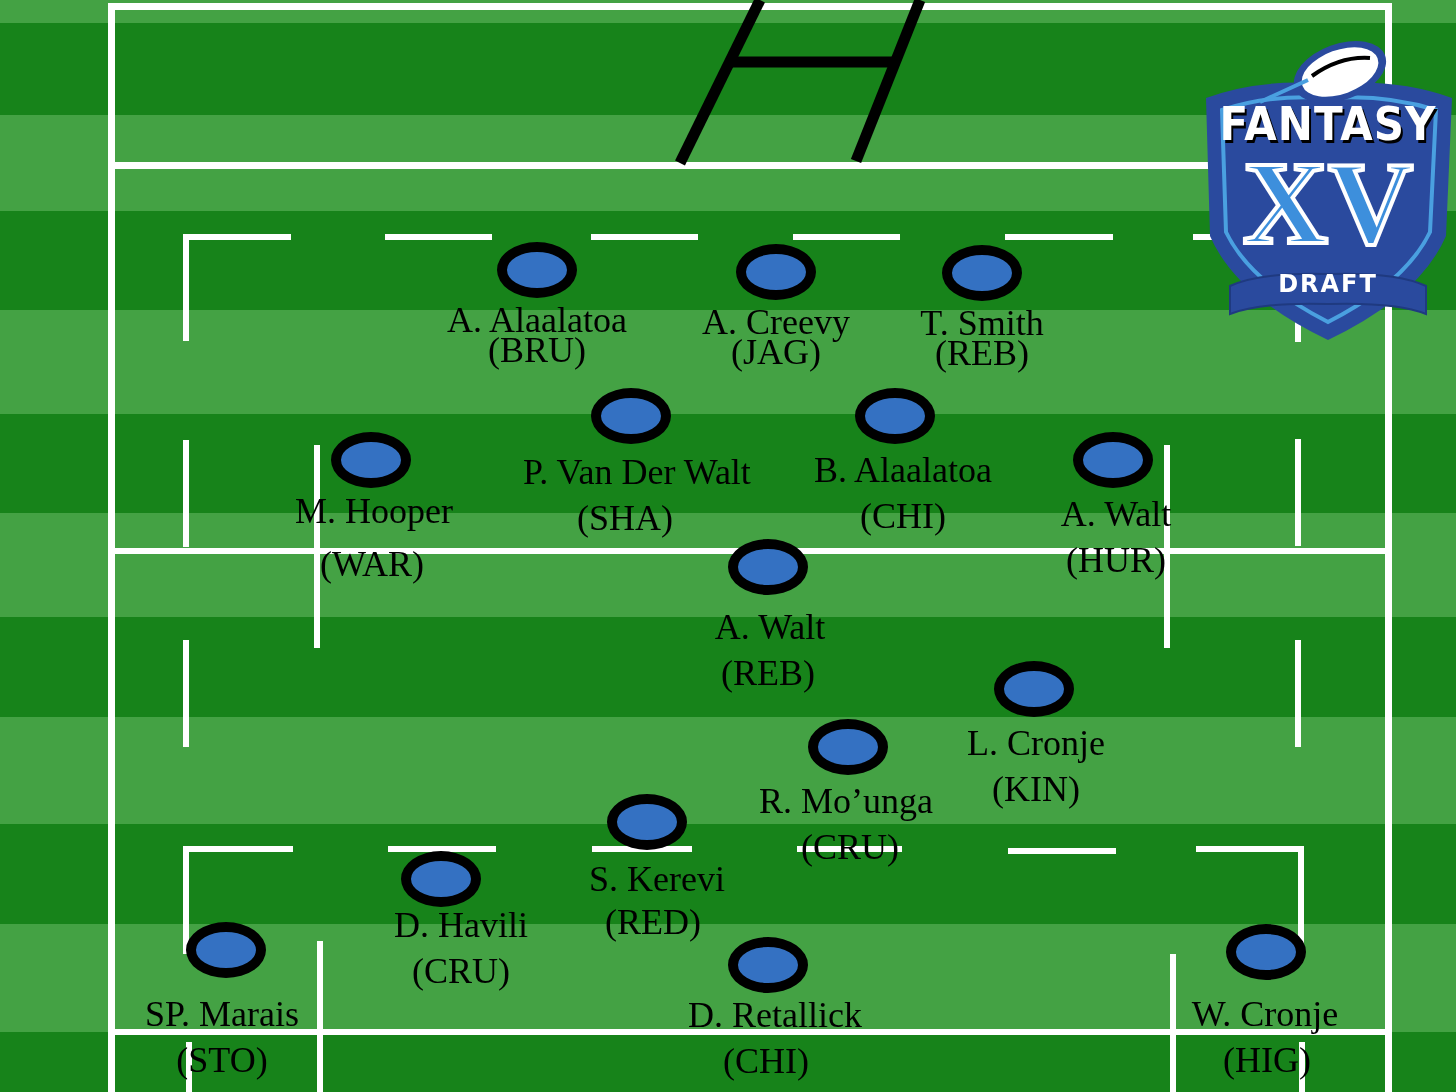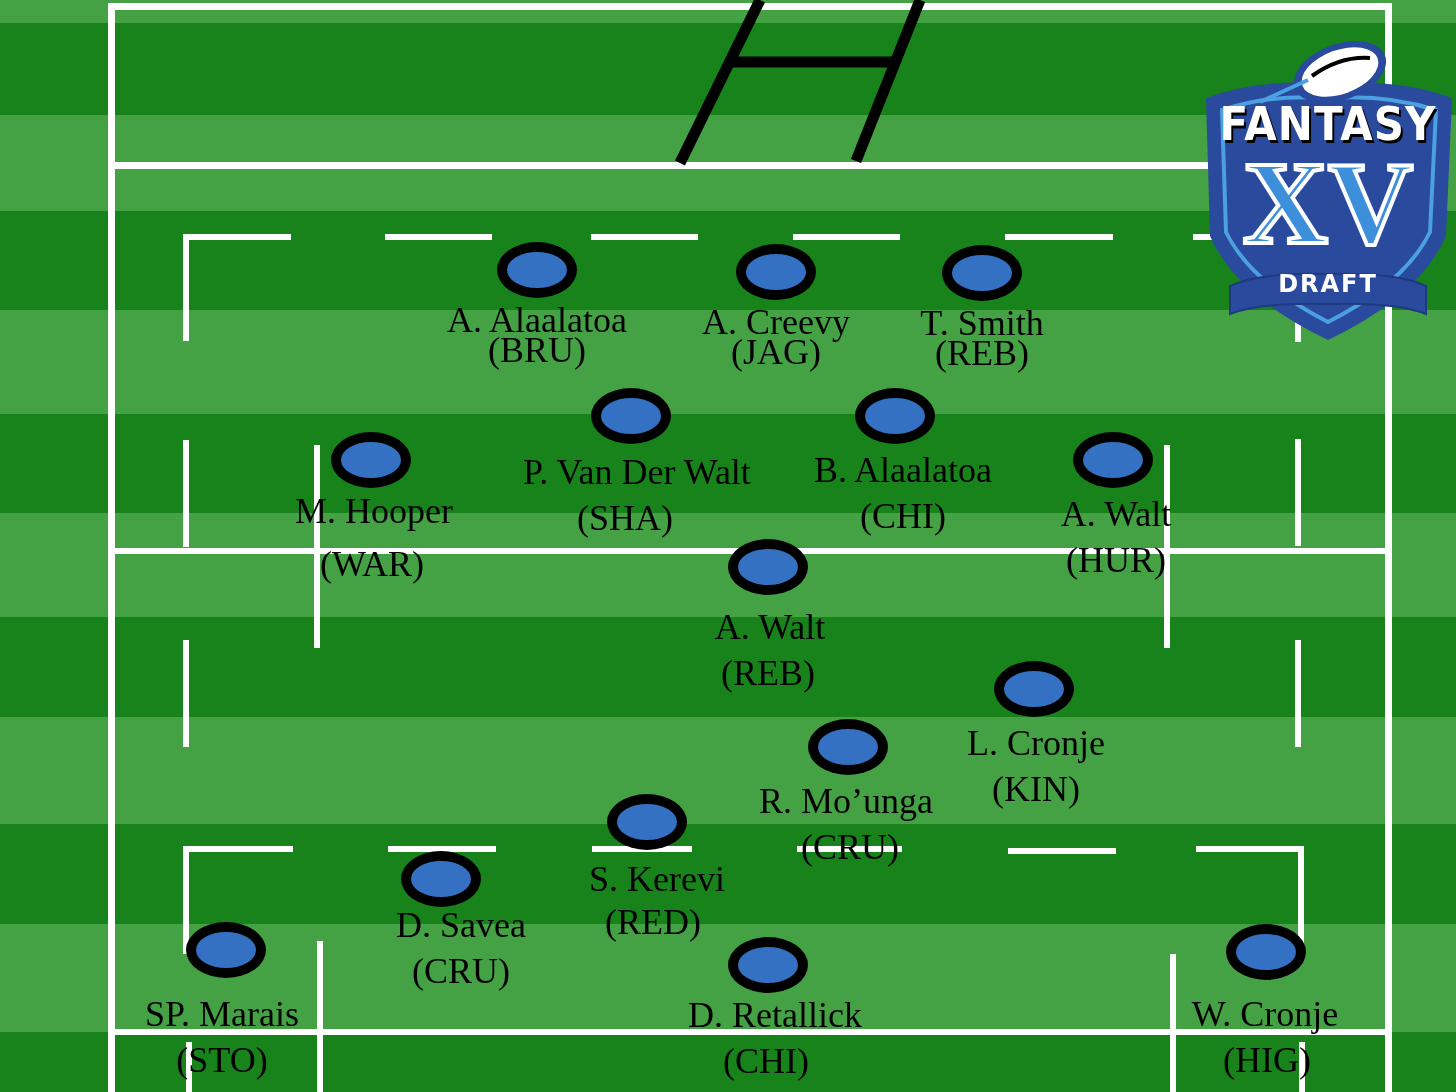--- a/index.html
+++ b/index.html
@@ -128,21 +128,21 @@
       <div class="pname" style="top:36px;left:-154px">R. Mo’unga</div>
       <div class="pteam" style="top:82px">(CRU)</div>
     </div>
   <div class="player" style="left:651px;top:820px">
       <div class="ball" style="left:-44px"></div>
       <div class="pname" style="top:39px;left:-144px">S. Kerevi</div>
       <div class="pteam" style="top:82px;left:-148px">(RED)</div>
     </div>
   <div class="player" style="left:446px;top:877px">
       <div class="ball" style="left:-45px"></div>
-      <div class="pname" style="top:28px;left:-135px">D. Savea</div>
+      <div class="pname" style="top:28px;left:-135px">D. Havili</div>
       <div class="pteam" style="top:74px;left:-135px">(CRU)</div>
     </div>
   <div class="player" style="left:230px;top:948px">
       <div class="ball" style="left:-44px"></div>
       <div class="pname" style="top:46px;left:-158px">SP. Marais</div>
       <div class="pteam" style="top:92px;left:-158px">(STO)</div>
     </div>
   <div class="player" style="left:771px;top:963px">
       <div class="ball" style="left:-43px"></div>
       <div class="pname" style="top:32px;left:-146px">D. Retallick</div>

